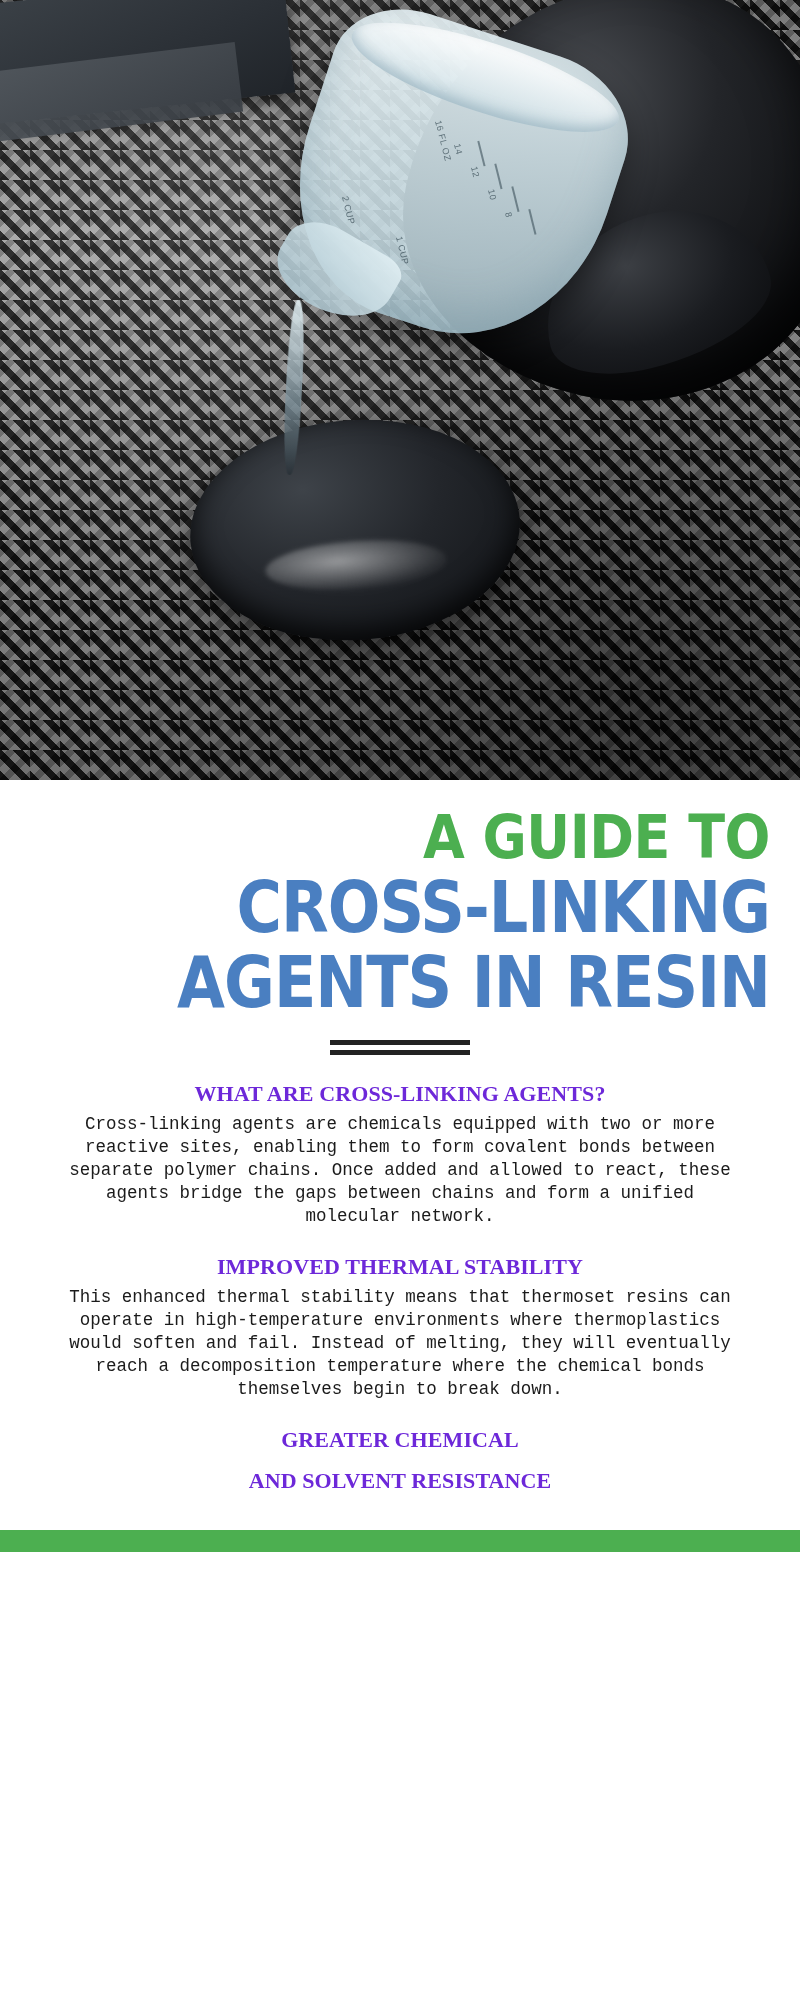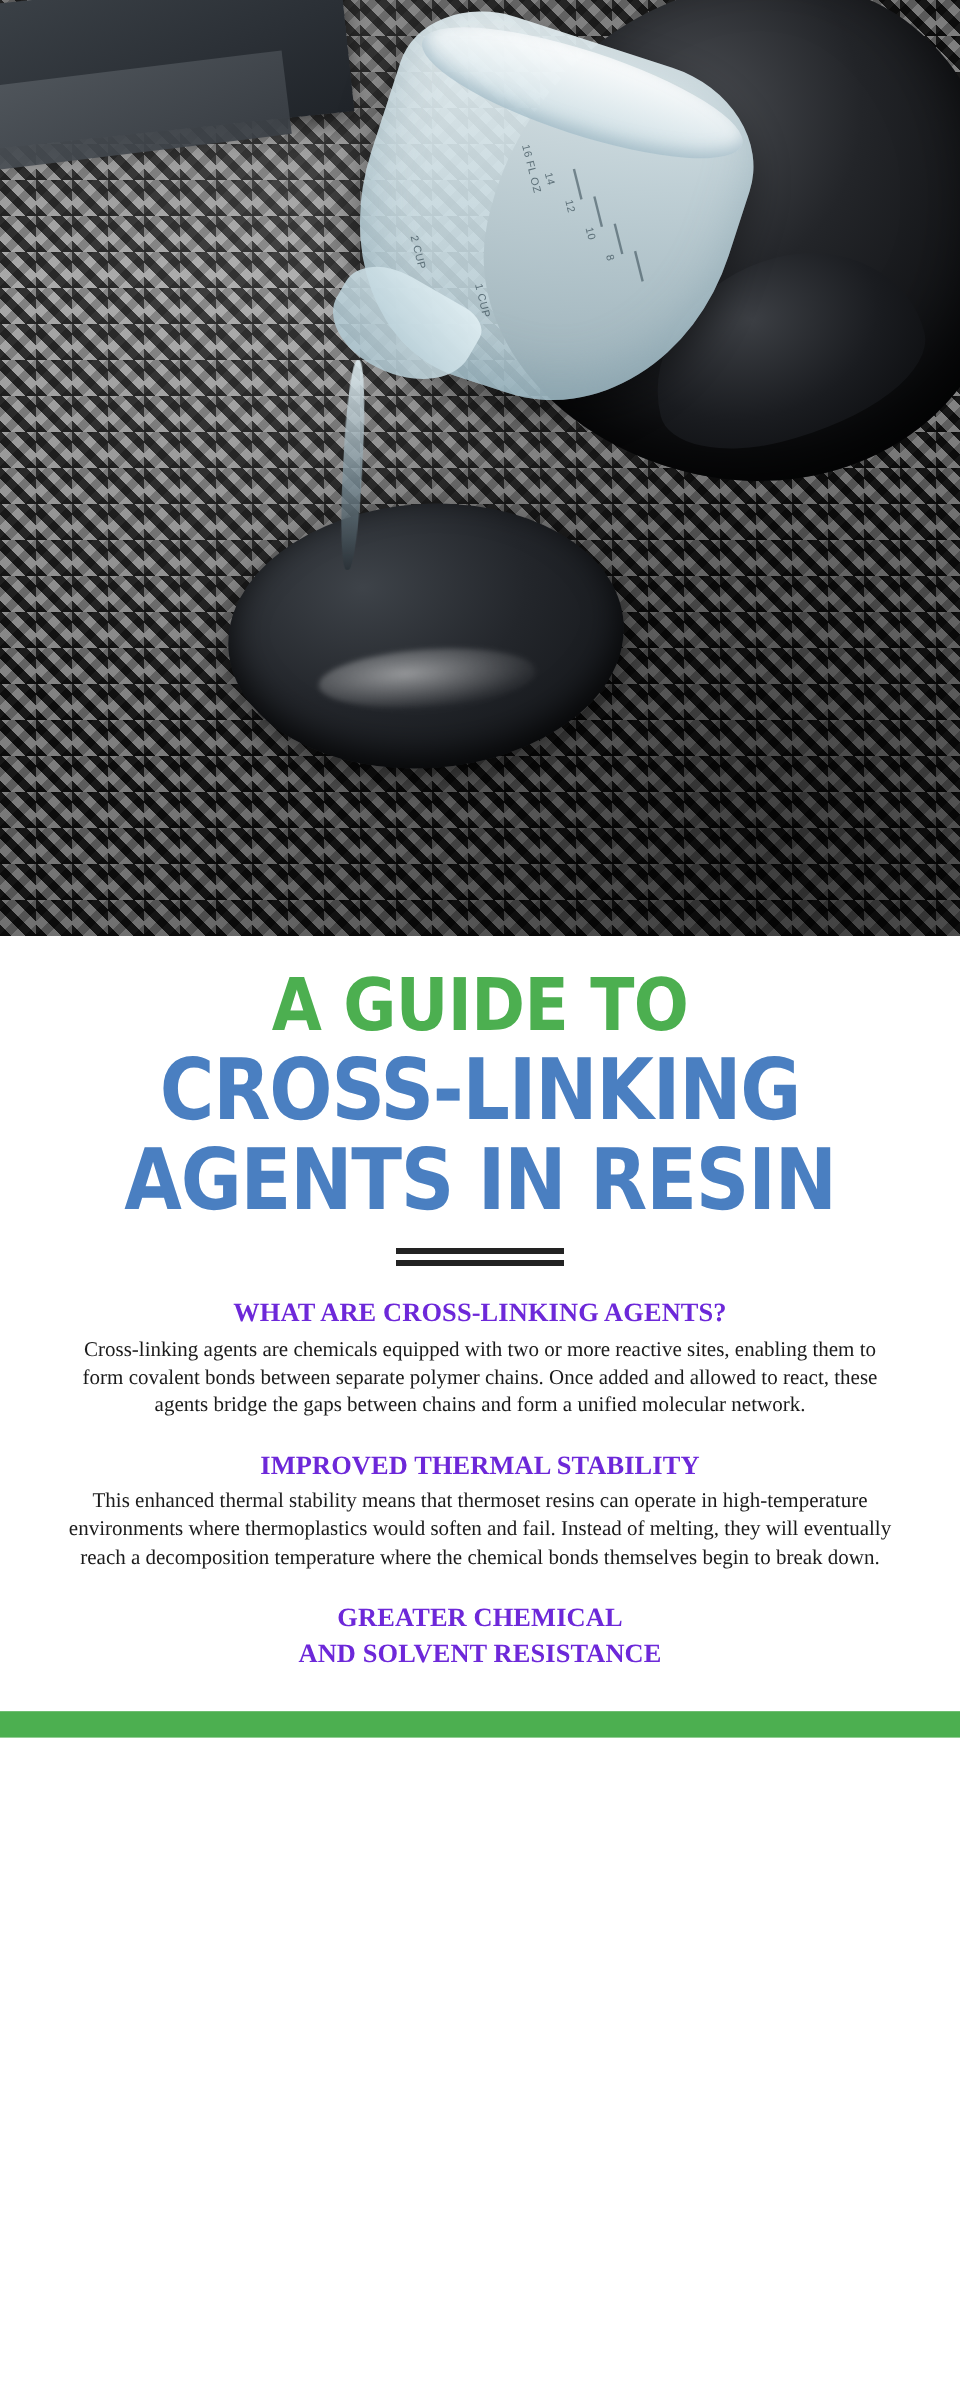--- a/index.html
+++ b/index.html
@@ -182,21 +182,21 @@
     width: 16px;
     height: 175px;
     background: linear-gradient(180deg, rgba(225,238,242,0.9), rgba(120,140,150,0.8) 60%, rgba(40,48,54,0.85));
     border-radius: 45%;
     transform: rotate(3deg);
     filter: blur(0.6px);
   }
 
   
   .title-block {
-    text-align: center;
+    text-align: right;
     padding: 28px 30px 0 30px;
     background: #ffffff;
   }
   .title-line-1 {
     font-family: "DejaVu Sans", sans-serif;
     font-weight: bold;
     font-size: 54px;
     line-height: 1.0;
     color: #4caf50;
     letter-spacing: -0.5px;
@@ -237,21 +237,21 @@
   .section-heading {
     font-family: Liberation Serif, serif;
     font-weight: bold;
     font-size: 22px;
     color: #6d28d9;
     line-height: 1.15;
     margin-bottom: 6px;
     letter-spacing: 0.1px;
   }
   .section-body {
-    font-family: Liberation Serif, serif;
+    font-family: Liberation Mono, monospace;
     font-size: 17.5px;
     line-height: 1.32;
     color: #1b1b1b;
     max-width: 690px;
     margin: 0 auto;
   }
 
   
   .footer-accent {
     height: 22px;
@@ -327,21 +327,21 @@
       <div class="section-heading">WHAT ARE CROSS-LINKING AGENTS?</div>
       <div class="section-body">Cross-linking agents are chemicals equipped with two or more reactive sites, enabling them to form covalent bonds between separate polymer chains. Once added and allowed to react, these agents bridge the gaps between chains and form a unified molecular network.</div>
     </div>
 
     <div class="section">
       <div class="section-heading">IMPROVED THERMAL STABILITY</div>
       <div class="section-body">This enhanced thermal stability means that thermoset resins can operate in high-temperature environments where thermoplastics would soften and fail. Instead of melting, they will eventually reach a decomposition temperature where the chemical bonds themselves begin to break down.</div>
     </div>
 
     <div class="section">
-      <div class="section-heading" style="margin-bottom:5px;">GREATER CHEMICAL</div>
+      <div class="section-heading" style="margin-bottom:16px;">GREATER CHEMICAL</div>
       <div class="section-heading">AND SOLVENT RESISTANCE</div>
     </div>
 
   </div>
 
   <div class="footer-accent"></div>
 
 </div>
 
 </body></html>

